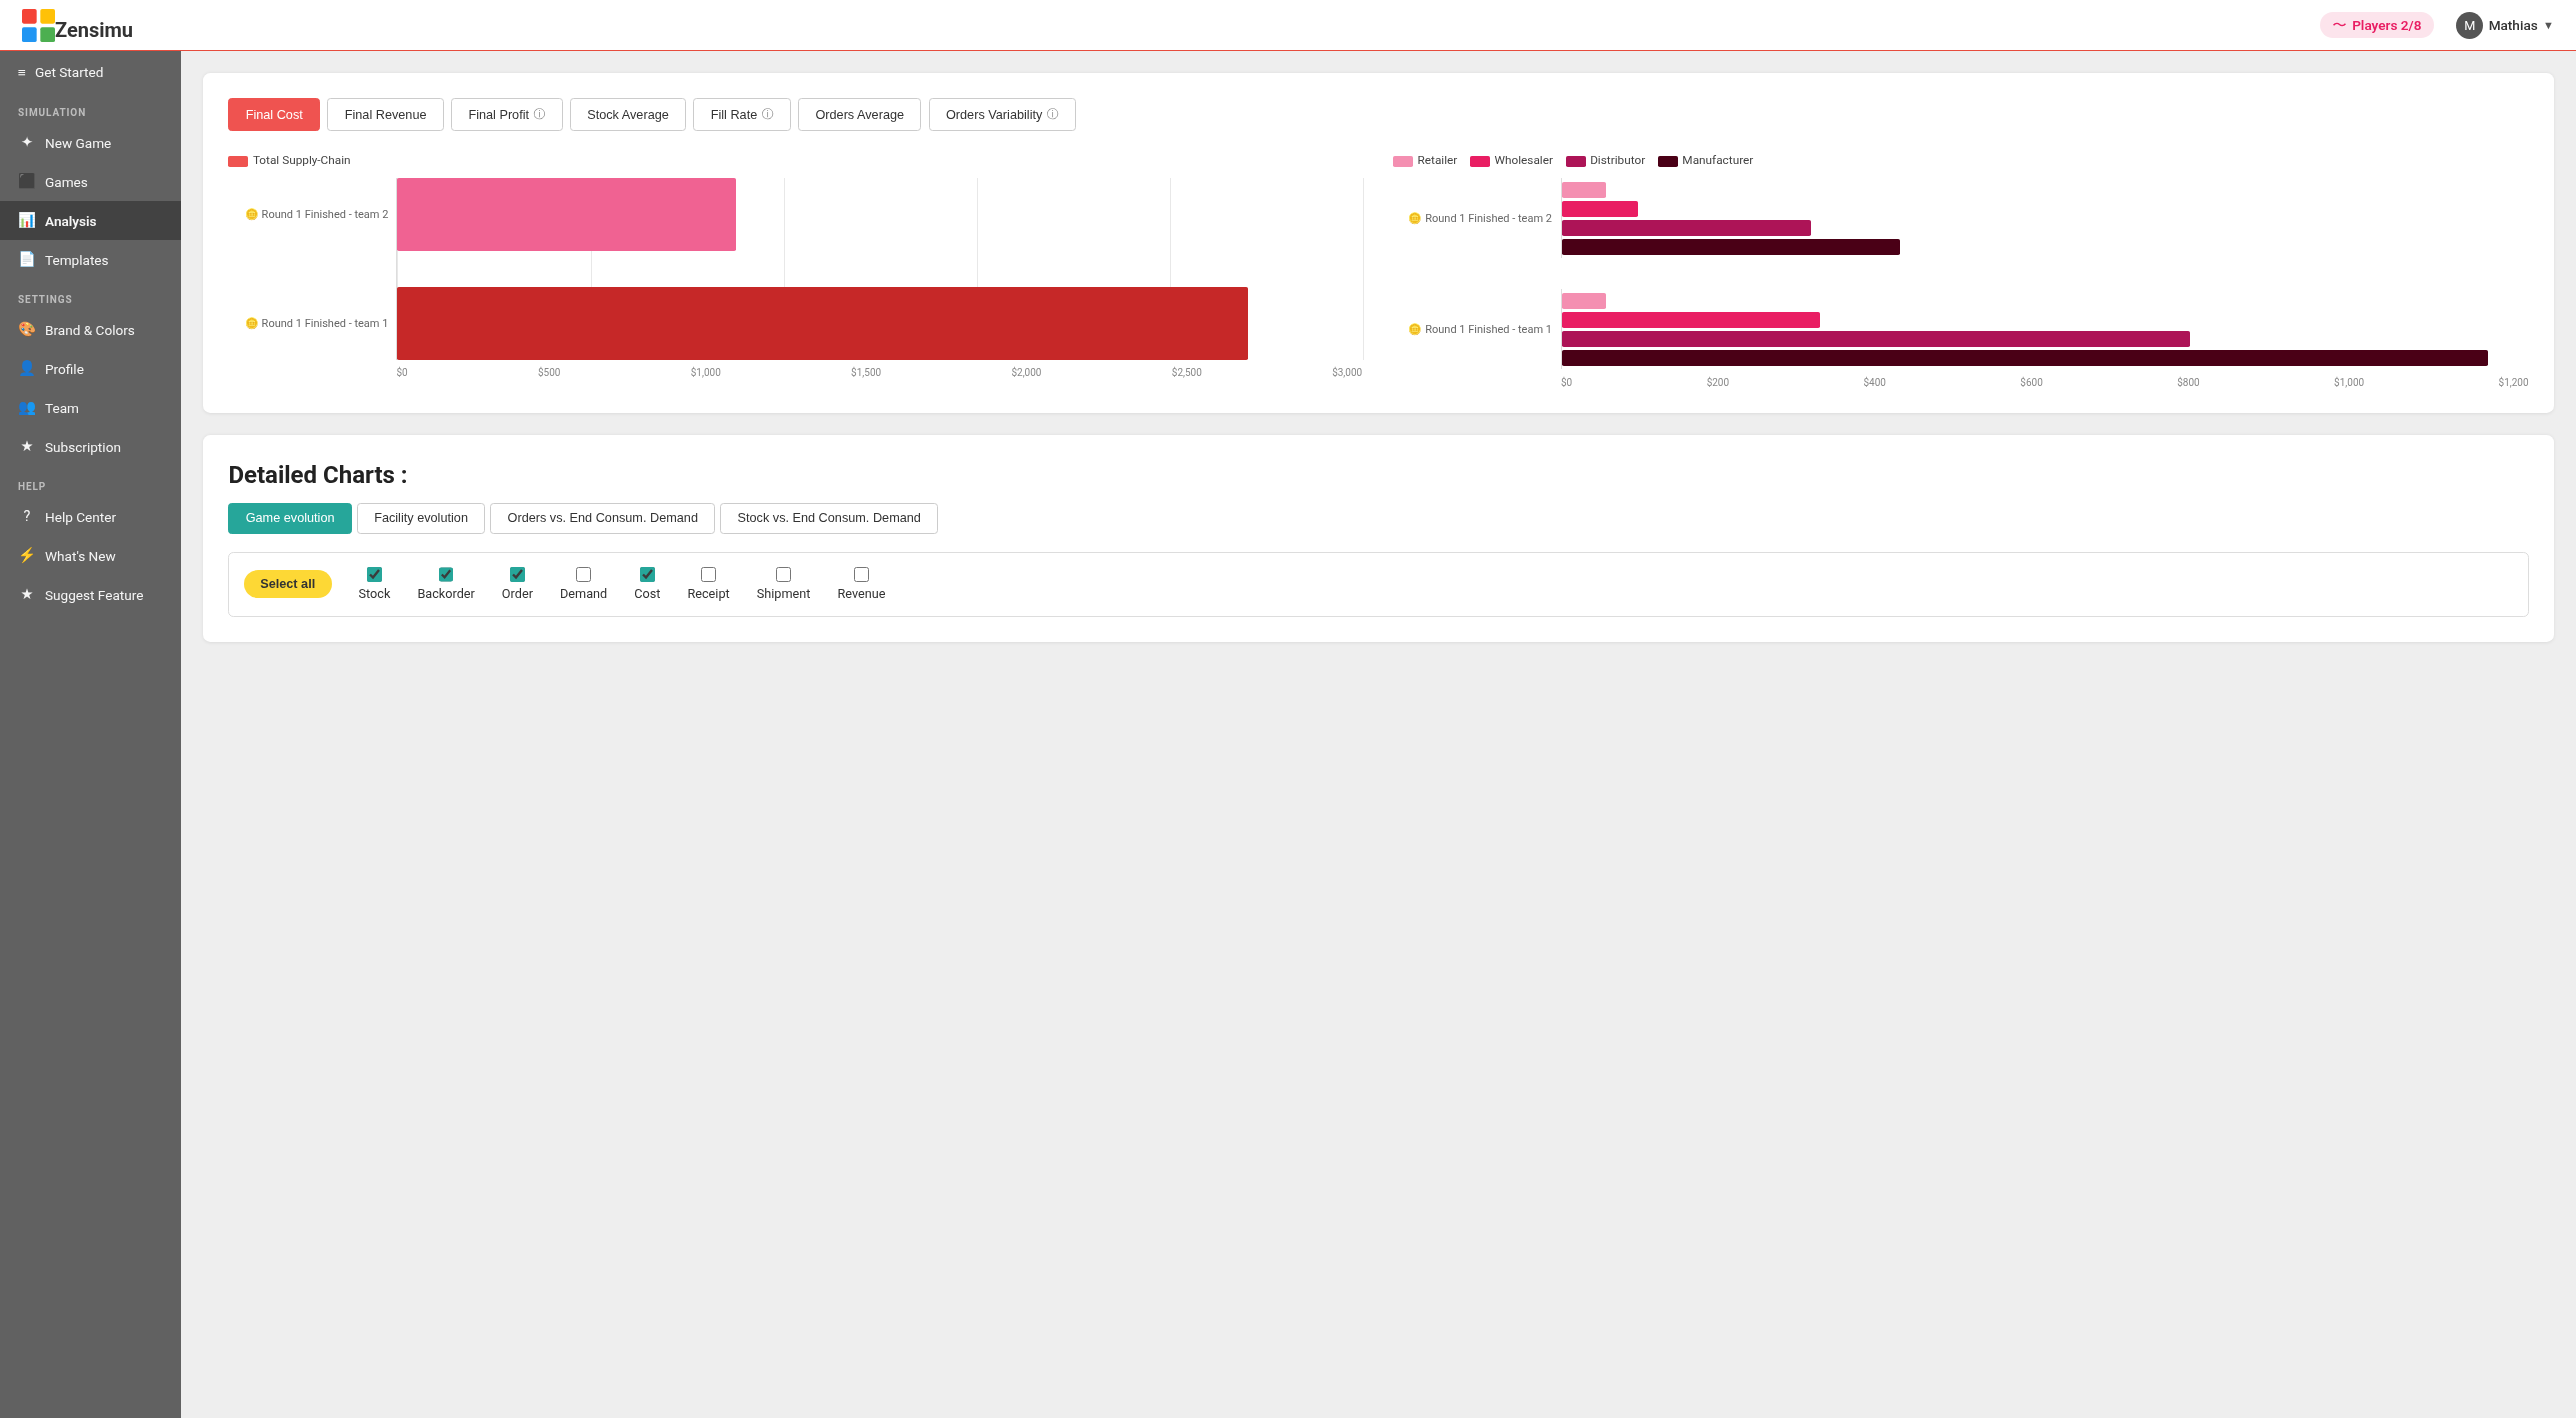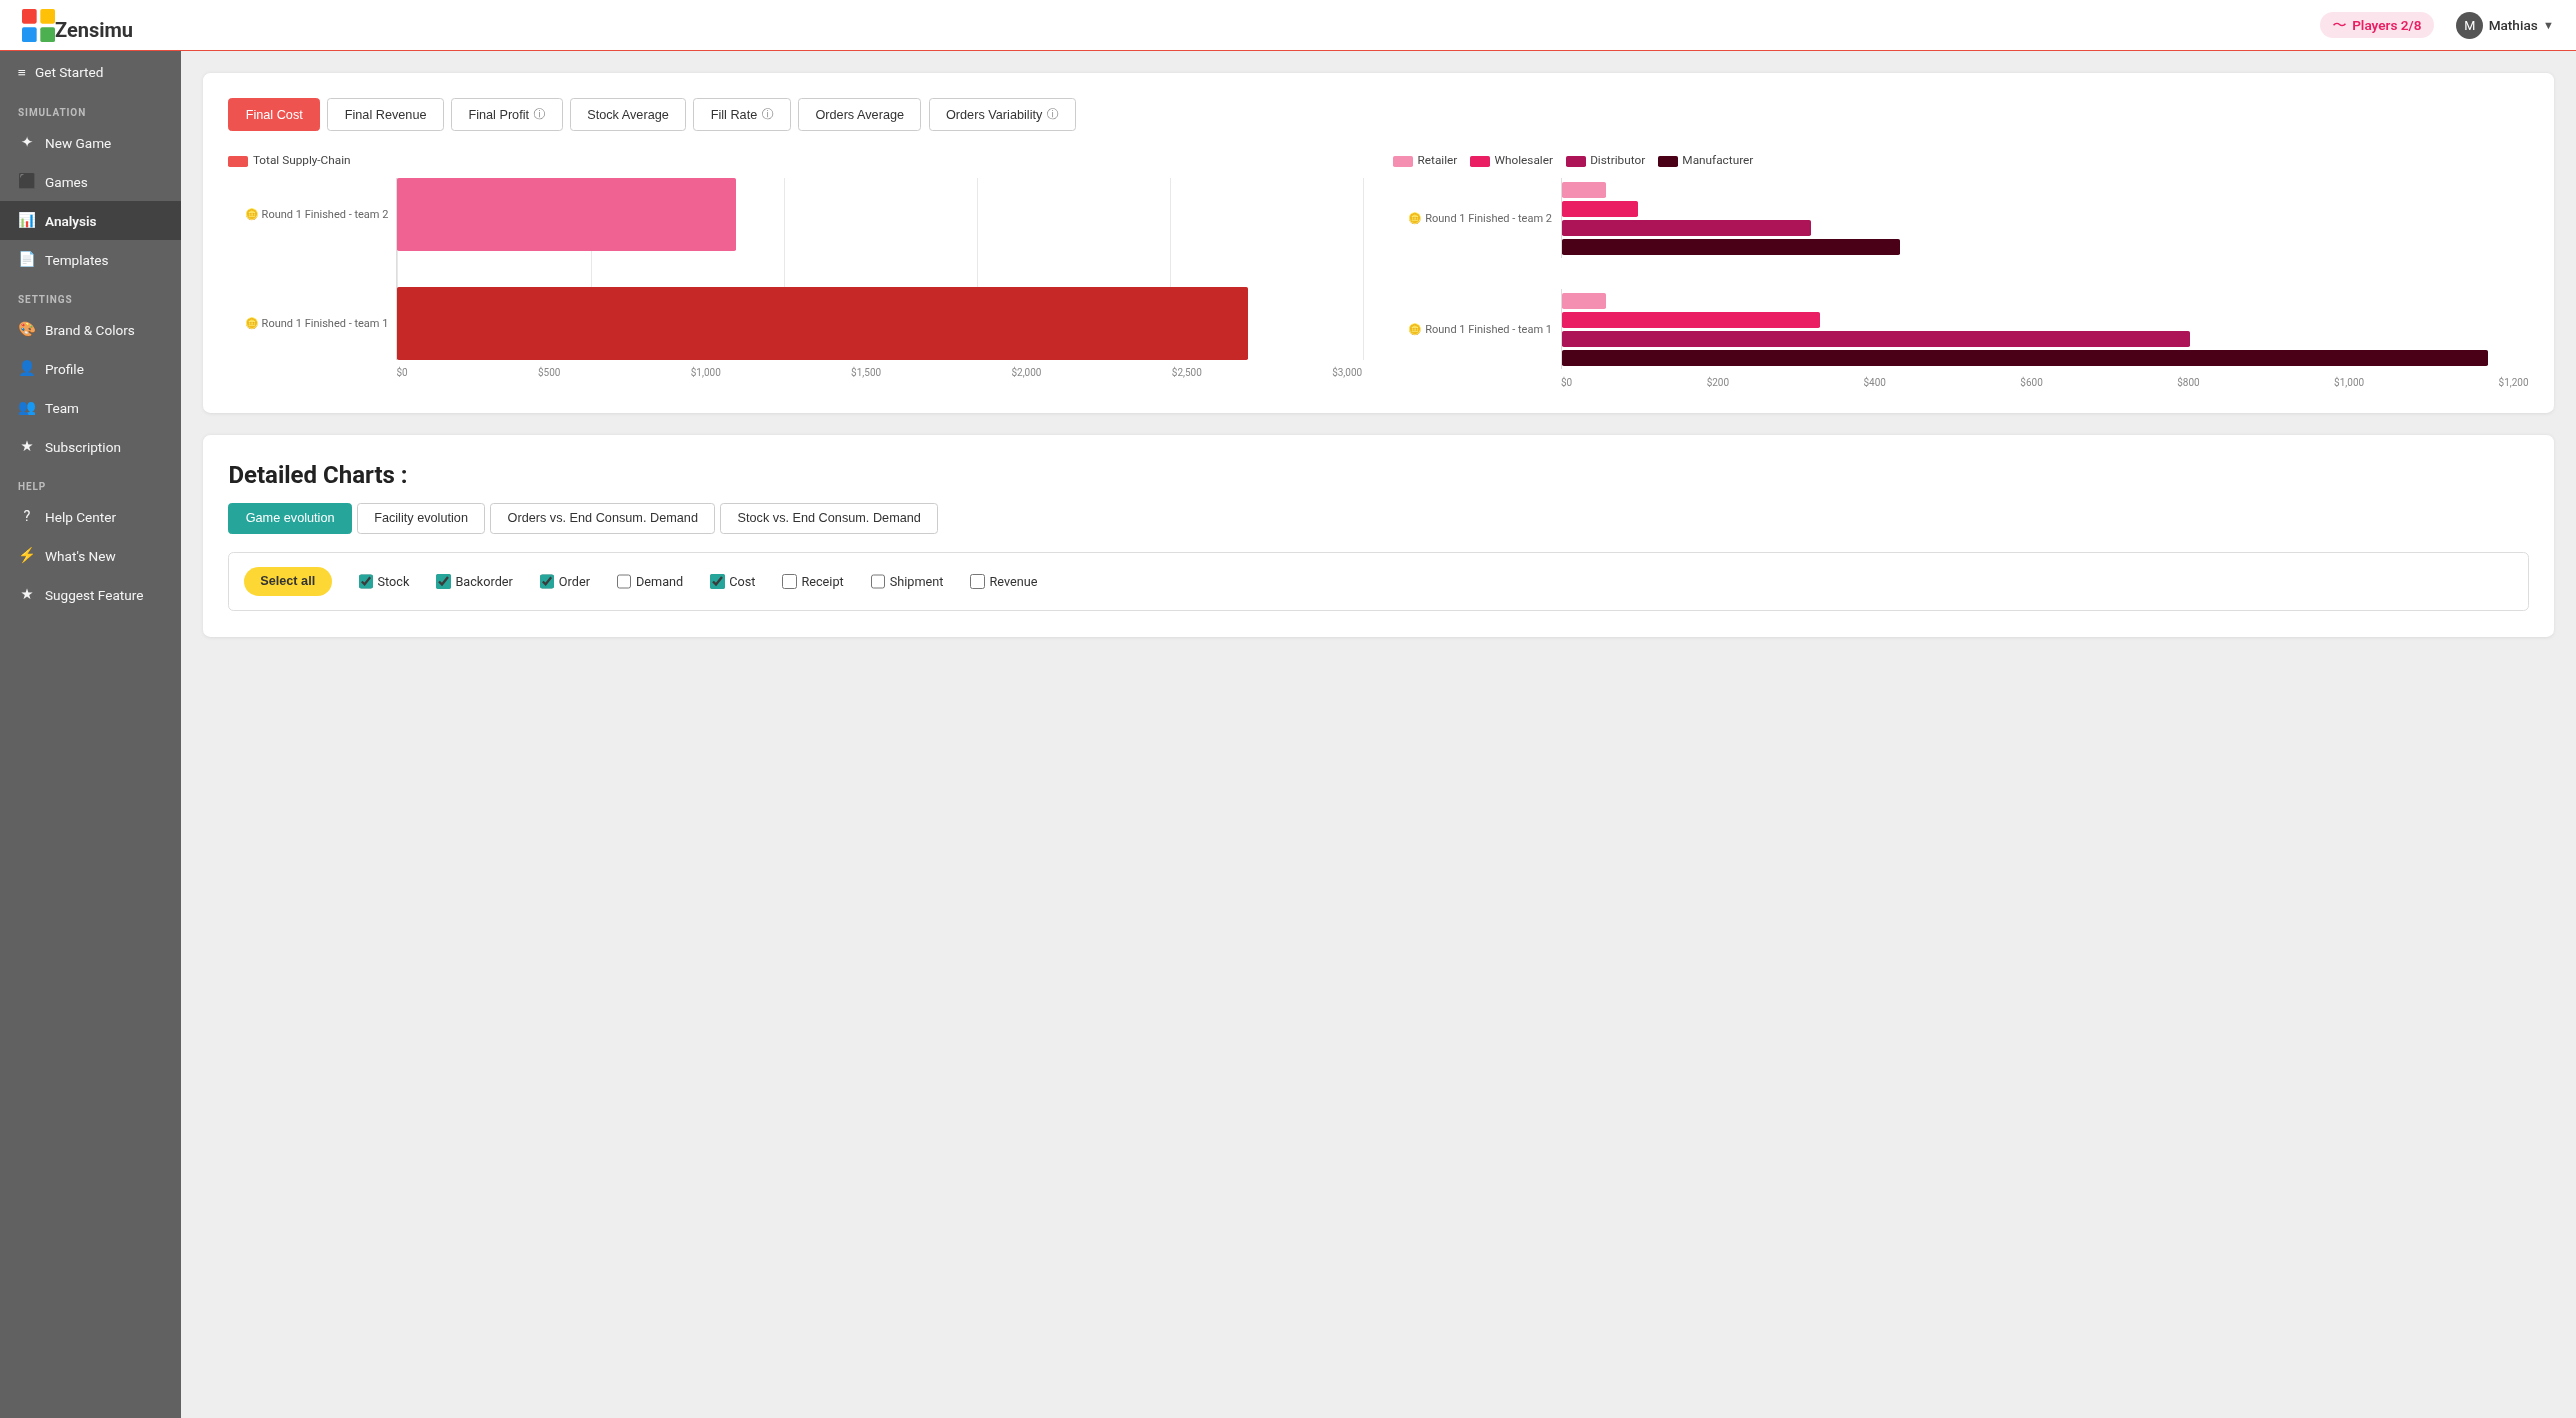--- a/index.html
+++ b/index.html
@@ -59,21 +59,21 @@
 
     
     .detailed-title { font-size: 24px; font-weight: 700; color: #222; margin-bottom: 14.5px; }
     .detail-tabs { display: flex; gap: 5px; margin-bottom: 18px; flex-wrap: wrap; }
     .detail-tab { border: 1.4px solid #ccc; background: #fff; border-radius: 3.6px; padding: 7.3px 16.3px; font-size: 12.7px; font-weight: 500; cursor: pointer; color: #333; }
     .detail-tab.active { background: #26a69a; color: #fff; border-color: #26a69a; }
 
     
     .checkbox-row { display: flex; align-items: center; gap: 27px; flex-wrap: wrap; }
     .select-all-btn { background: #fdd835; color: #333; border: none; border-radius: 18px; padding: 7.3px 16.3px; font-size: 12.7px; font-weight: 600; cursor: pointer; }
-    .cb-item { display: flex; align-items: center; gap: 4.5px; font-size: 12.7px; color: #333; cursor: pointer; }
+    .cb-item { display: flex; align-items: center; gap: 4.5px; font-size: 12.7px; color: #333; cursor: pointer; flex-direction: column; }
     .cb-item input[type="checkbox"] { width: 14.5px; height: 14.5px; accent-color: #26a69a; }
   </style>
 </head>
 <body>
 
 <div class="topbar">
   <div class="topbar-left">
 
     <svg class="logo-icon" viewBox="0 0 36 36">
       <rect x="0" y="0" width="16" height="16" fill="#f44336" rx="2"></rect>

